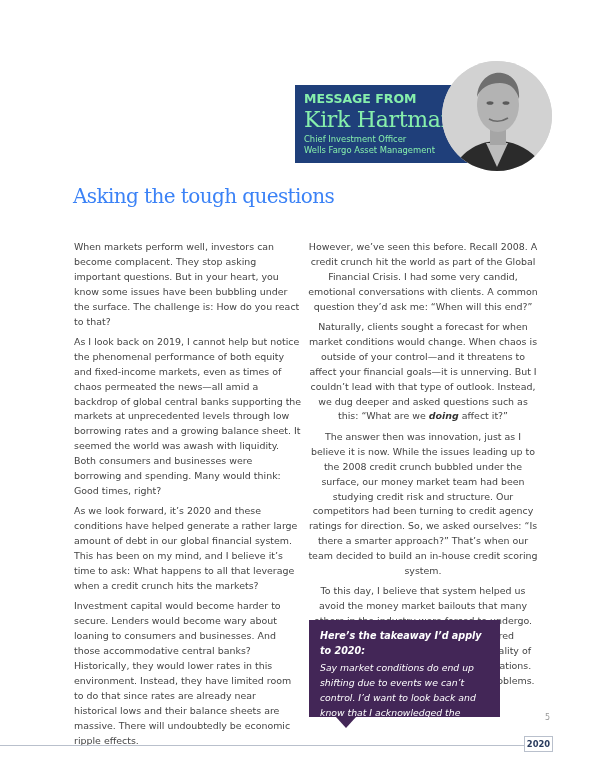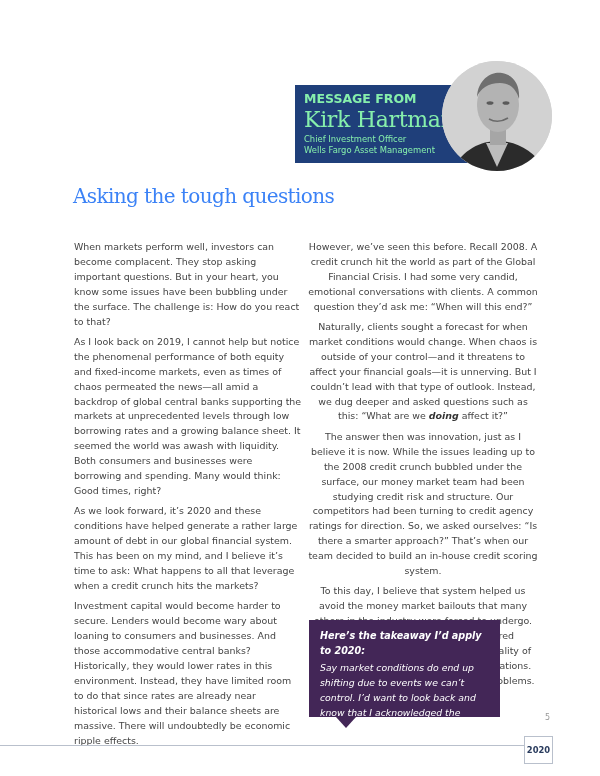--- a/index.html
+++ b/index.html
@@ -49,21 +49,21 @@
     border-left: 10px solid transparent; border-right: 10px solid transparent;
     border-top: 11px solid #432657;
   }
   .page-num {
     position: absolute; left: 545px; top: 713px; font-size: 8px; color: #999;
   }
   .footer-line {
     position: absolute; left: 0; top: 745px; width: 524px; height: 1px; background: #b9c0cc;
   }
   .year-box {
-    position: absolute; left: 524px; top: 736px; width: 29px; height: 28px; box-sizing: border-box;
+    position: absolute; left: 524px; top: 736px; width: 29px; height: 16px; box-sizing: border-box;
     border: 1px solid #b9c0cc; font-size: 8.4px; font-weight: bold; color: #2a3c5e;
     display: flex; align-items: center; justify-content: center;
   }
 </style>
 </head>
 <body>
 
 <div class="header-box">
   <div class="kicker">MESSAGE FROM</div>
   <div class="name">Kirk Hartman</div>

